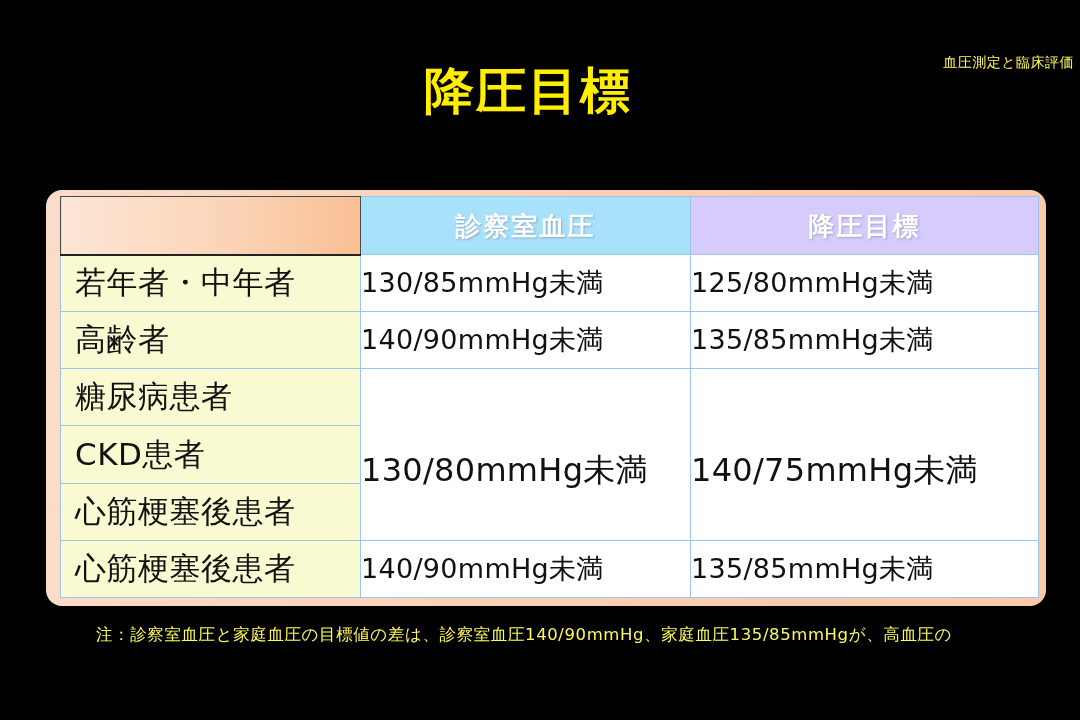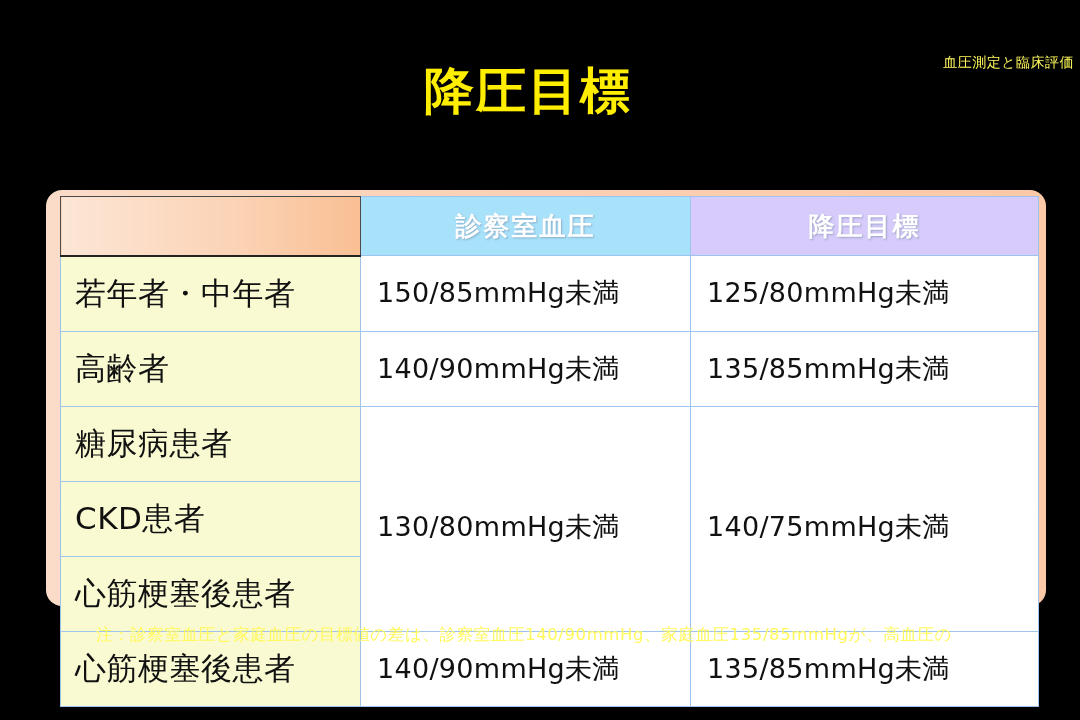--- a/index.html
+++ b/index.html
@@ -55,21 +55,21 @@
 
   #bp-table {
     width: 978px;
     height: 402px;
     border-collapse: collapse;
     table-layout: fixed;
     font-family: "DejaVu Sans", sans-serif;
   }
 
   #bp-table td, #bp-table th {
-    padding: 16px;
+    padding: 0;
     margin: 0;
     border: 1px solid #9EC4EE;
     vertical-align: middle;
     box-sizing: border-box;
   }
 
   
   col.c-label { width: 300px; }
   col.c-office { width: 330px; }
   col.c-home { width: 348px; }
@@ -110,21 +110,21 @@
   }
   .val-cell {
     background: #FFFFFF;
     color: #111111;
     font-size: 27px;
     letter-spacing: 0.3px;
   }
   .val-merged {
     background: #FFFFFF;
     color: #111111;
-    font-size: 27px;
+    font-size: 32px;
     letter-spacing: 0.3px;
     vertical-align: middle;
     padding-top: 32px !important;
   }
 
   
   #footnote {
     position: absolute;
     left: 66px;
     top: 622px;
@@ -161,21 +161,21 @@
         </th>
         <th class="hdr-home">
           <span class="hdr-text">降圧目標</span>
         </th>
       </tr>
     </thead>
     <tbody>
 
       <tr>
         <td class="row-label">若年者・中年者</td>
-        <td class="val-cell">150/85mmHg未満</td>
+        <td class="val-cell">130/85mmHg未満</td>
         <td class="val-cell">125/80mmHg未満</td>
       </tr>
 
       <tr>
         <td class="row-label">高齢者</td>
         <td class="val-cell">140/90mmHg未満</td>
         <td class="val-cell">135/85mmHg未満</td>
       </tr>
 
       <tr>

